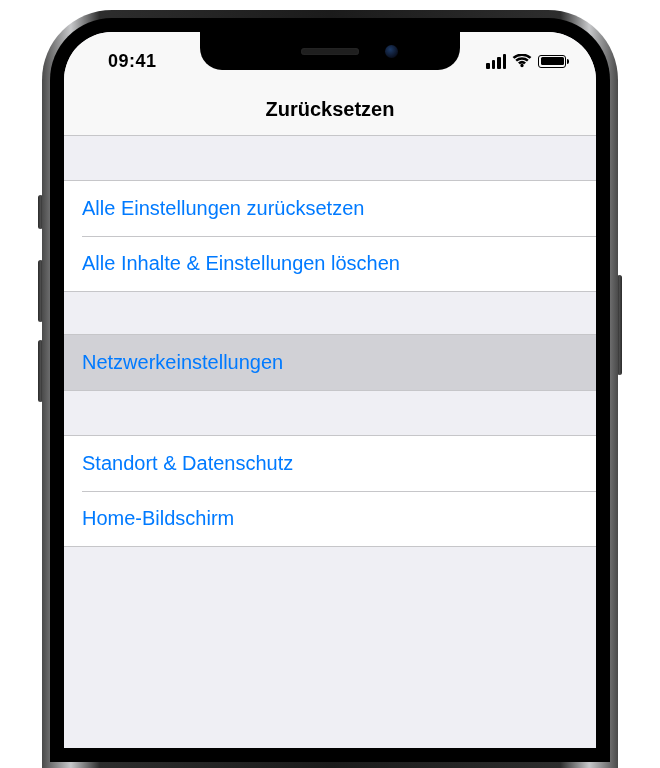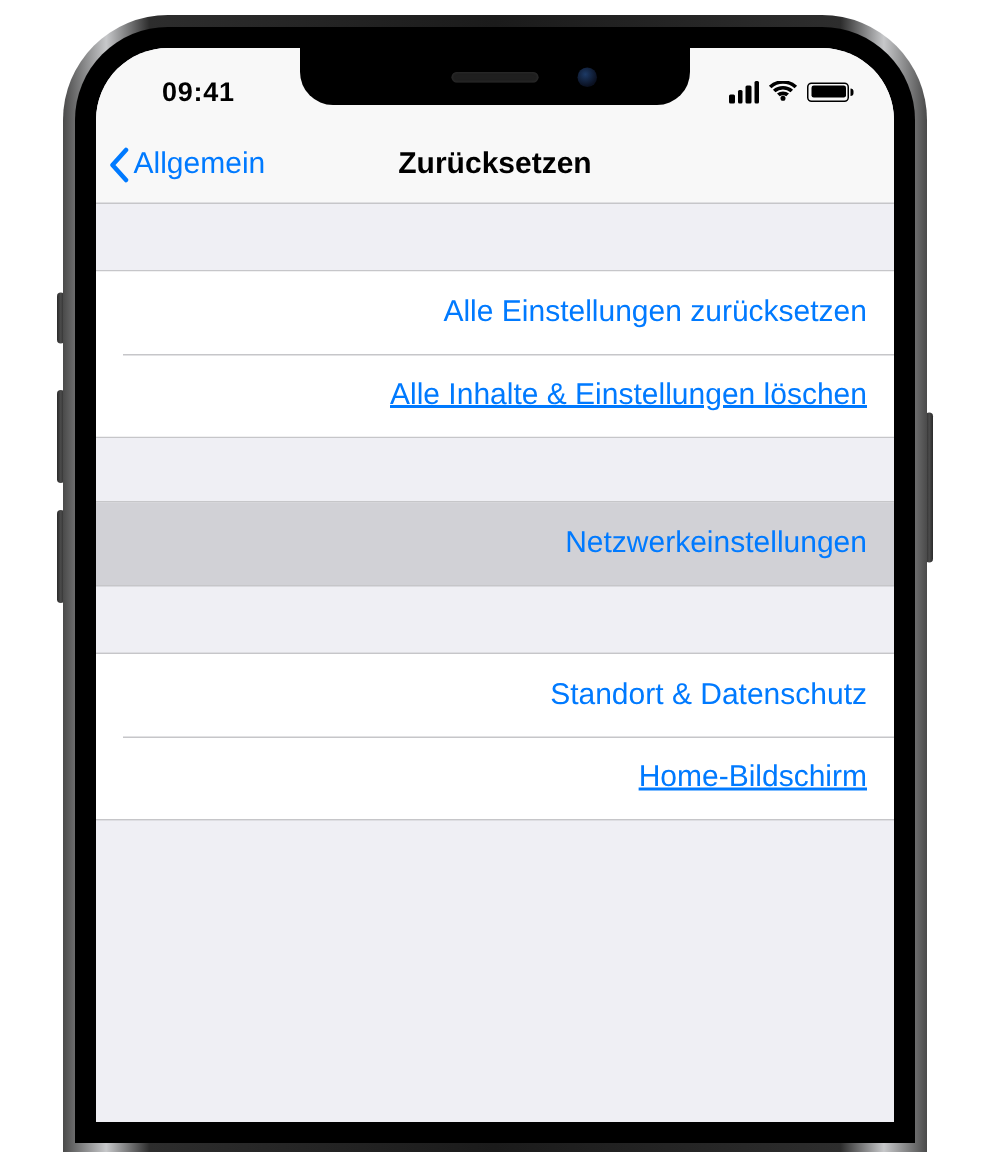--- a/index.html
+++ b/index.html
@@ -188,25 +188,23 @@
       background: #fff;
       border-top: 1px solid #c6c6c9;
       border-bottom: 1px solid #c6c6c9;
     }
     .list-row {
       padding: 16px 18px;
       font-size: 20px;
       color: #007aff;
       background: #fff;
       cursor: pointer;
-      text-align: right;
     }
     .list-row + .list-row {
       position: relative;
-      text-decoration: underline;
     }
     .list-row + .list-row::before {
       content: '';
       position: absolute;
       top: 0;
       left: 18px;
       right: 0;
       height: 1px;
       background: #c6c6c9;
     }
@@ -259,28 +257,20 @@
                 <path d="M10 13.2a1.7 1.7 0 100-3.4 1.7 1.7 0 000 3.4zM3.3 5.8a10.3 10.3 0 0113.4 0l-1.7 1.7a7.9 7.9 0 00-10 0L3.3 5.8zM0.6 3.1a14.1 14.1 0 0118.8 0l-1.7 1.7a11.7 11.7 0 00-15.4 0L0.6 3.1zM6 8.4a6.5 6.5 0 018 0l-1.8 1.8a4 4 0 00-4.4 0L6 8.4z" fill="#000"></path>
               </svg>
             </div>
             <div class="batt">
               <div class="batt-fill"></div>
             </div>
           </div>
         </div>
 
         <div class="navbar">
-          <div class="navbar-back">
-            <span class="chev">
-              <svg width="14" height="24" viewBox="0 0 14 24">
-                <polyline points="12,2 3,12 12,22" fill="none" stroke="#007aff" stroke-width="3" stroke-linecap="round" stroke-linejoin="round"></polyline>
-              </svg>
-            </span>
-            <span>Allgemein</span>
-          </div>
           <div class="navbar-title">Zurücksetzen</div>
         </div>
 
         <div>
           <div class="group-spacer"></div>
 
           <div class="list-group">
             <div class="list-row">
               <span>Alle Einstellungen zurücksetzen</span>
             </div>

